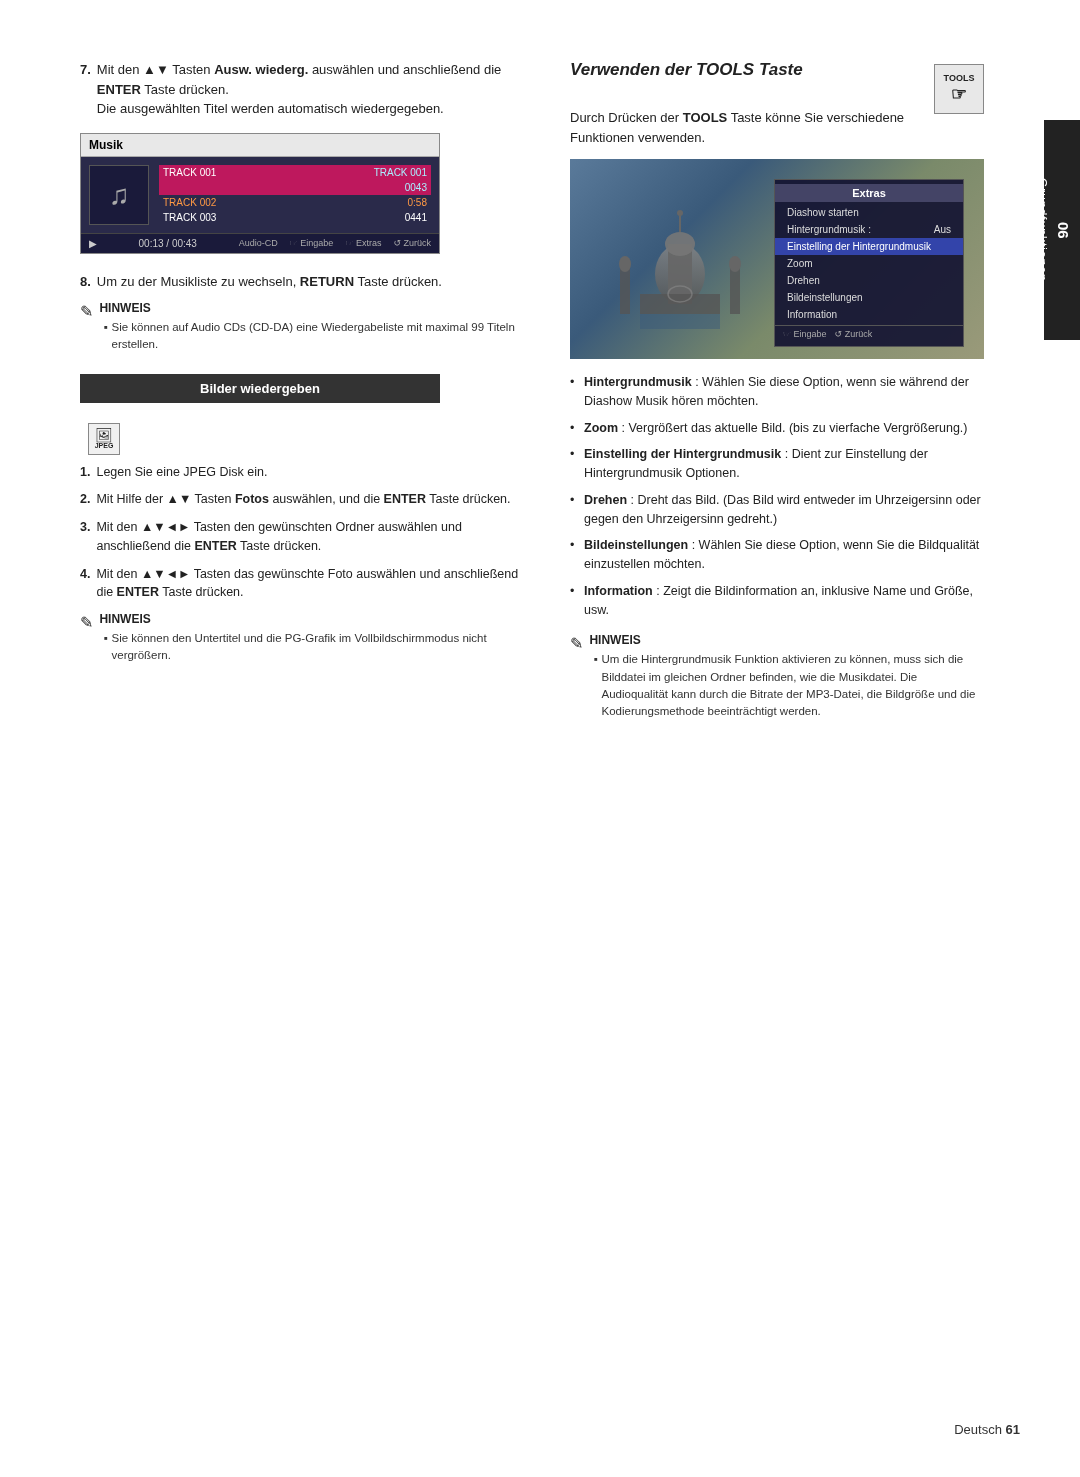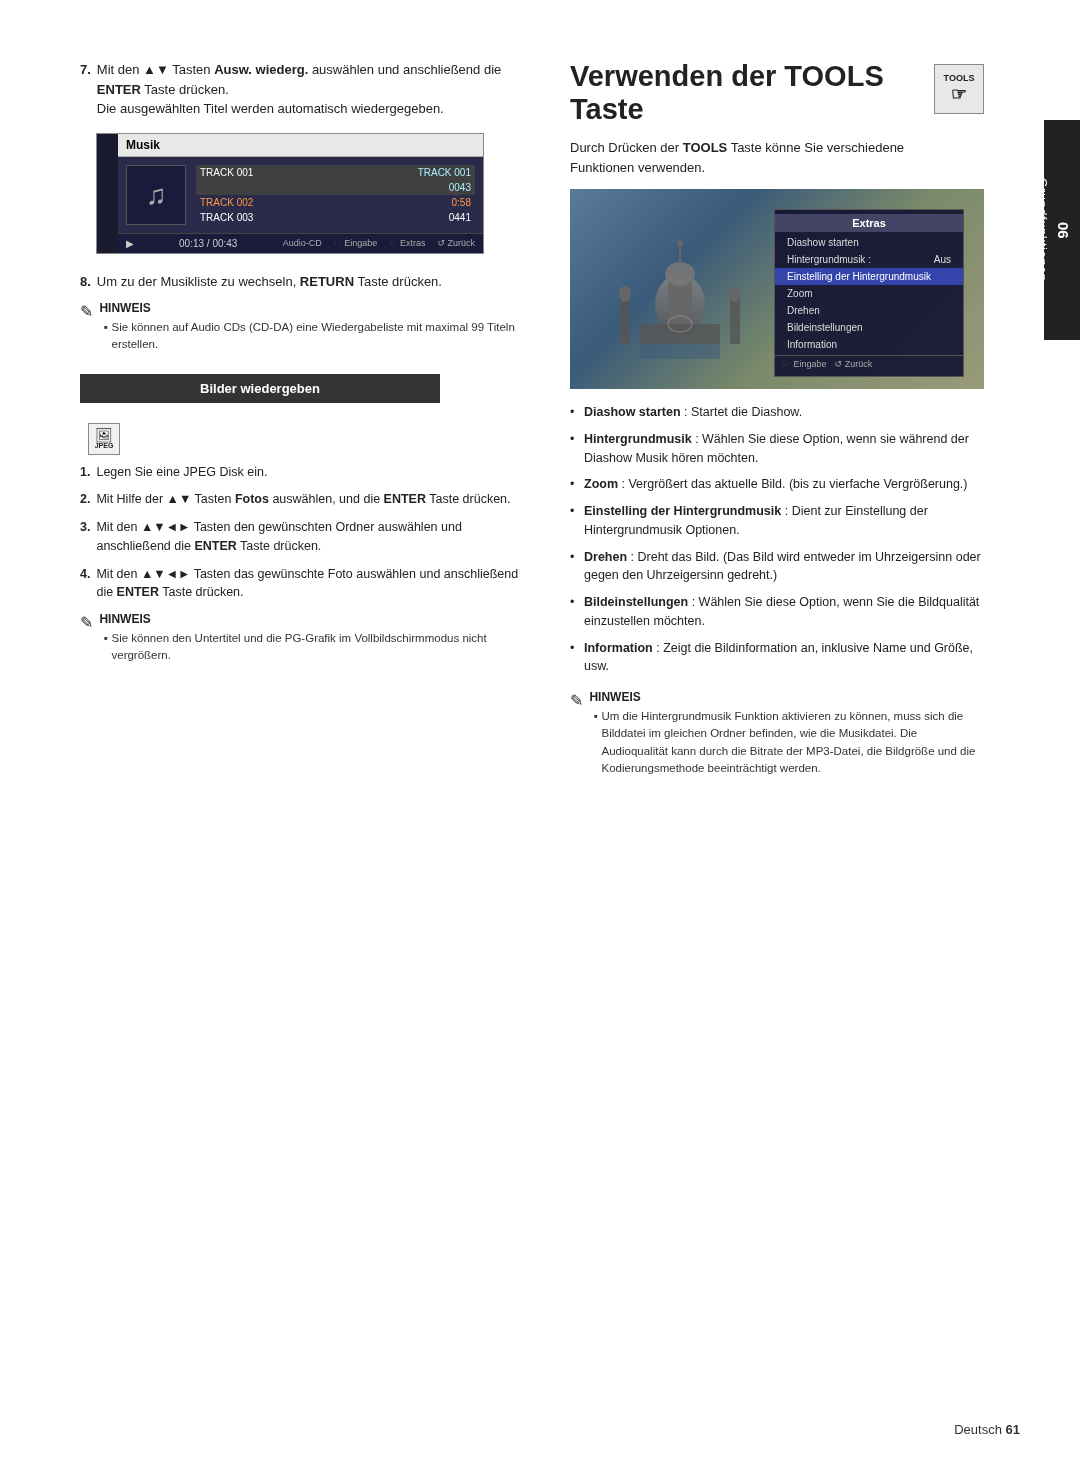--- a/index.html
+++ b/index.html
@@ -73,24 +73,23 @@
       display: flex;
       gap: 6px;
       line-height: 1.5;
     }
 
     
     .music-screen {
       border: 1px solid #888;
       background: #1a1a2e;
       color: #fff;
-      width: 388px;
-      margin: 14px 0 18px 16px;
+      width: 360px;
+      margin: 14px 0 18px 0;
       font-size: 11px;
-      padding-left: 21px;
     }
     .music-screen-title {
       background: #e8e8e8;
       color: #000;
       padding: 4px 8px;
       font-size: 12px;
       font-weight: bold;
       border-bottom: 1px solid #aaa;
     }
     .music-screen-body {
@@ -116,21 +115,21 @@
     .music-tracks {
       flex: 1;
     }
     .track-row {
       display: flex;
       justify-content: space-between;
       padding: 2px 4px;
       font-size: 10px;
     }
     .track-row.selected {
-      background: #404040;
+      background: #be185d;
       color: #fff;
     }
     .track-row.highlighted {
       color: #ff9944;
     }
     .music-footer {
       display: flex;
       justify-content: space-between;
       align-items: center;
       padding: 4px 8px;
@@ -215,23 +214,24 @@
     }
     .section-heading-sub {
       font-size: 20px;
       font-weight: bold;
       margin-bottom: 16px;
       margin-top: 20px;
     }
 
     
     .tools-section-title {
-      font-size: 29px;
-      font-weight: bold;
-      margin-bottom: 12px;
+      font-size: 17px;
+      font-weight: bold;
+      margin-bottom: 28px;
+      font-style: italic;
     }
 
     
     .tools-description {
       font-size: 13px;
       line-height: 1.5;
       margin-bottom: 12px;
     }
 
     
@@ -541,21 +541,20 @@
             <span>Information</span>
           </div>
           <div class="extras-menu-footer">
             <span>☞ Eingabe</span>
             <span>↺ Zurück</span>
           </div>
         </div>
       </div>
 
       <ul class="feature-list">
-        <li><strong>Diashow starten</strong> : Startet die Diashow.</li>
         <li><strong>Hintergrundmusik</strong> : Wählen Sie diese Option, wenn sie während der Diashow Musik hören möchten.</li>
         <li><strong>Zoom</strong> : Vergrößert das aktuelle Bild. (bis zu vierfache Vergrößerung.)</li>
         <li><strong>Einstelling der Hintergrundmusik</strong> : Dient zur Einstellung der Hintergrundmusik Optionen.</li>
         <li><strong>Drehen</strong> : Dreht das Bild. (Das Bild wird entweder im Uhrzeigersinn oder gegen den Uhrzeigersinn gedreht.)</li>
         <li><strong>Bildeinstellungen</strong> : Wählen Sie diese Option, wenn Sie die Bildqualität einzustellen möchten.</li>
         <li><strong>Information</strong> : Zeigt die Bildinformation an, inklusive Name und Größe, usw.</li>
       </ul>
 
       <div class="hinweis-section" style="margin-top:14px;">
         <span class="hinweis-icon">✎</span>

